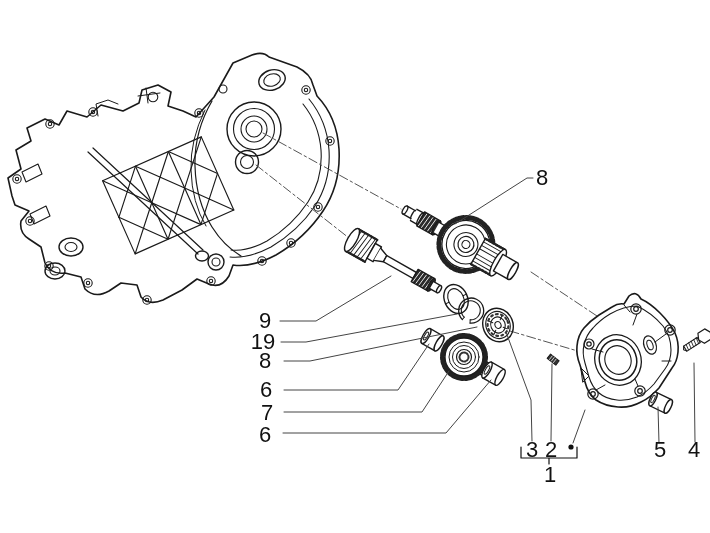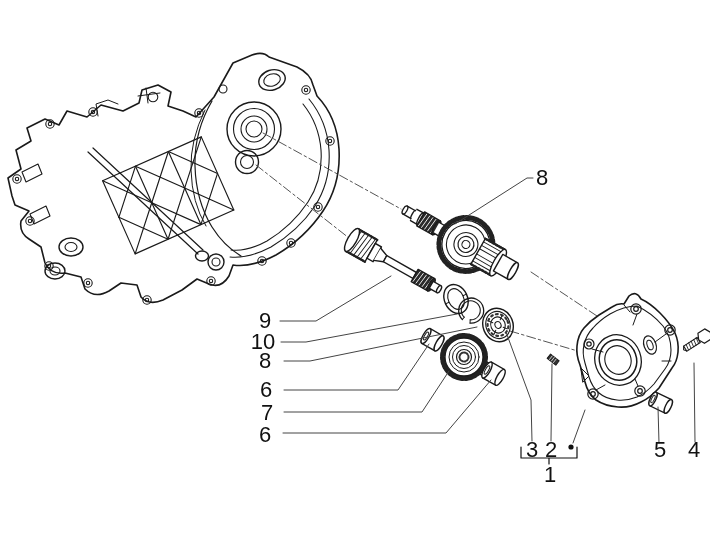--- a/index.html
+++ b/index.html
@@ -273,21 +273,21 @@
     <path d="M 573,443 L 585,410"></path>
     <path d="M 659,443 L 658,407"></path>
     <path d="M 695,442 L 694,363"></path>
   </g>
   <circle cx="571" cy="447" r="2.6" fill="#111" stroke="none"></circle>
   <path d="M 521,447 L 521,458 L 577,458 L 577,447 M 549,458 L 549,464" stroke="#111" stroke-width="1.2"></path>
 </svg>
 
   <div class="callout" style="left:542px;top:178px">8</div>
   <div class="callout" style="left:265px;top:321px">9</div>
-  <div class="callout" style="left:263px;top:342px">10</div>
+  <div class="callout" style="left:263px;top:342px">19</div>
   <div class="callout" style="left:265px;top:361px">8</div>
   <div class="callout" style="left:266px;top:390px">6</div>
   <div class="callout" style="left:267px;top:413px">7</div>
   <div class="callout" style="left:265px;top:435px">6</div>
   <div class="callout" style="left:532px;top:450px">3</div>
   <div class="callout" style="left:551px;top:450px">2</div>
   <div class="callout" style="left:550px;top:475px">1</div>
   <div class="callout" style="left:660px;top:450px">5</div>
   <div class="callout" style="left:694px;top:450px">4</div>
 </div>

